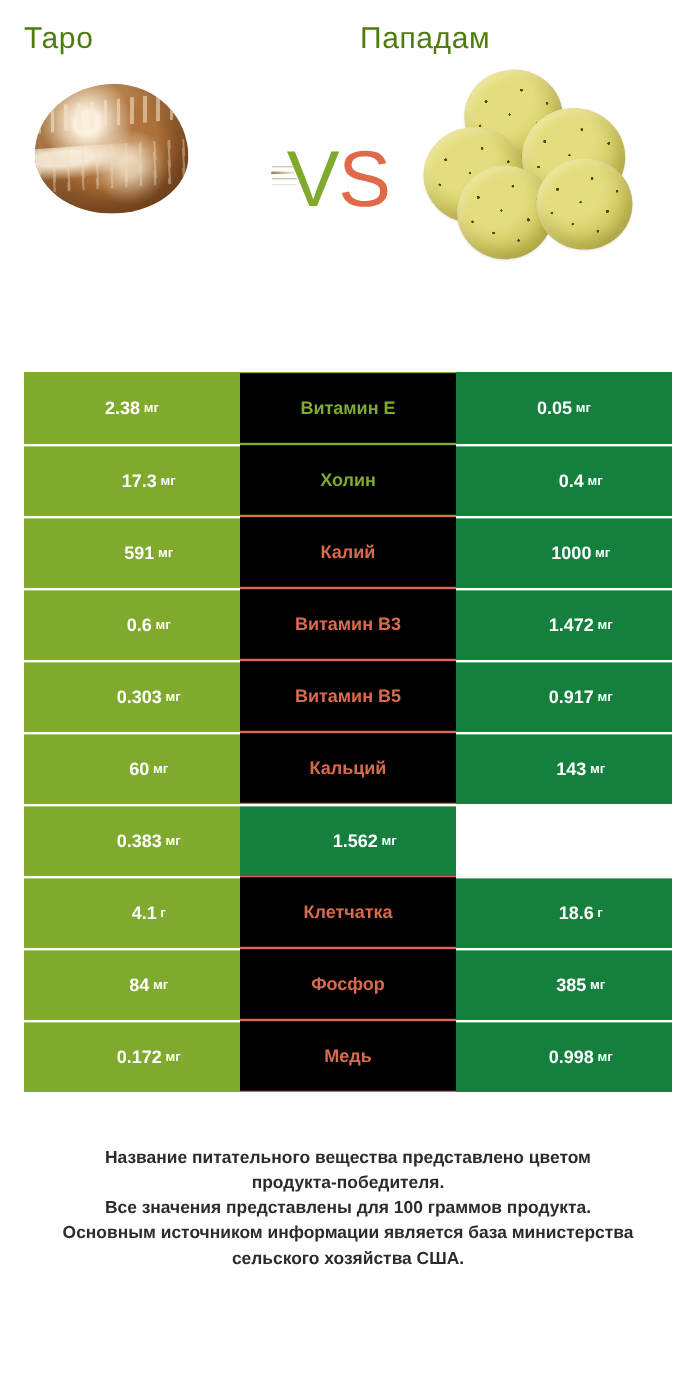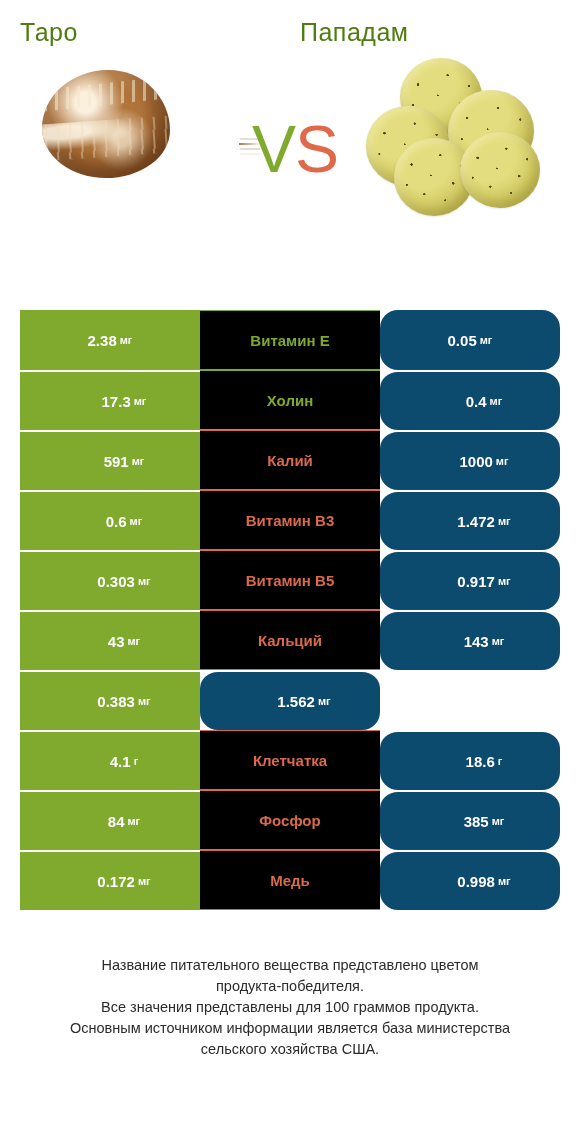--- a/index.html
+++ b/index.html
@@ -49,21 +49,21 @@
     white-space: nowrap;
   }
   .product-title.left  { margin-left: 20px; }
   .product-title.right { margin-right: 20px; }
 
   .visual-row {
     position: relative;
     height: 200px;
     display: flex;
     align-items: center;
-    justify-content: center;
+    justify-content: flex-end;
   }
 
   .product-art {
     flex: 0 0 240px;
     height: 190px;
     position: relative;
   }
   .product-art.left  { margin-left: 25px; }
   .product-art.right { margin-right: 15px; }
 
@@ -179,21 +179,21 @@
   .cell {
     display: flex;
     align-items: center;
     justify-content: center;
     font-size: 15px;
     line-height: 1;
     white-space: nowrap;
   }
 
   .cell-left  { flex: 0 0 180px; color: #ffffff; font-weight: 700; background: #7FAA2E; }
-  .cell-right { flex: 0 0 180px; color: #ffffff; font-weight: 700; background: #0c4a6e; border-radius: 18px; }
+  .cell-right { flex: 0 0 180px; color: #ffffff; font-weight: 700; background: #15803d; }
 
   .cell-mid {
     flex: 1 1 auto;
     background: #000000;
     font-weight: 700;
     font-size: 15px;
     border-top: 1px solid transparent;
     border-bottom: 1px solid transparent;
   }
   .cell-mid.win-green  { color: #7FAA2E; border-color: #7FAA2E; }
@@ -210,21 +210,21 @@
     left: 0;
     top: 955px;
     width: 580px;
     padding: 0 26px;
     text-align: center;
     font-size: 14.5px;
     line-height: 1.45;
     color: #2b2b2b;
     font-family: "Liberation Sans", sans-serif;
   }
-  .footer p { margin: 0; }
+  .footer p { margin: 0; font-weight: bold; }
 </style>
 </head>
 <body>
 
 <div class="page">
 
   <div class="header">
 
     <div class="title-row">
       <div class="product-title left">Таро</div>
@@ -315,21 +315,21 @@
         <div class="cell cell-mid win-orange">
           <span>Витамин B5</span>
         </div>
         <div class="cell cell-right">
           <span>0.917</span>
           <span class="unit">мг</span>
         </div>
       </div>
       <div class="row">
         <div class="cell cell-left">
-          <span>43</span>
+          <span>60</span>
           <span class="unit">мг</span>
         </div>
         <div class="cell cell-mid win-orange">
           <span>Кальций</span>
         </div>
         <div class="cell cell-right">
           <span>143</span>
           <span class="unit">мг</span>
         </div>
       </div>

